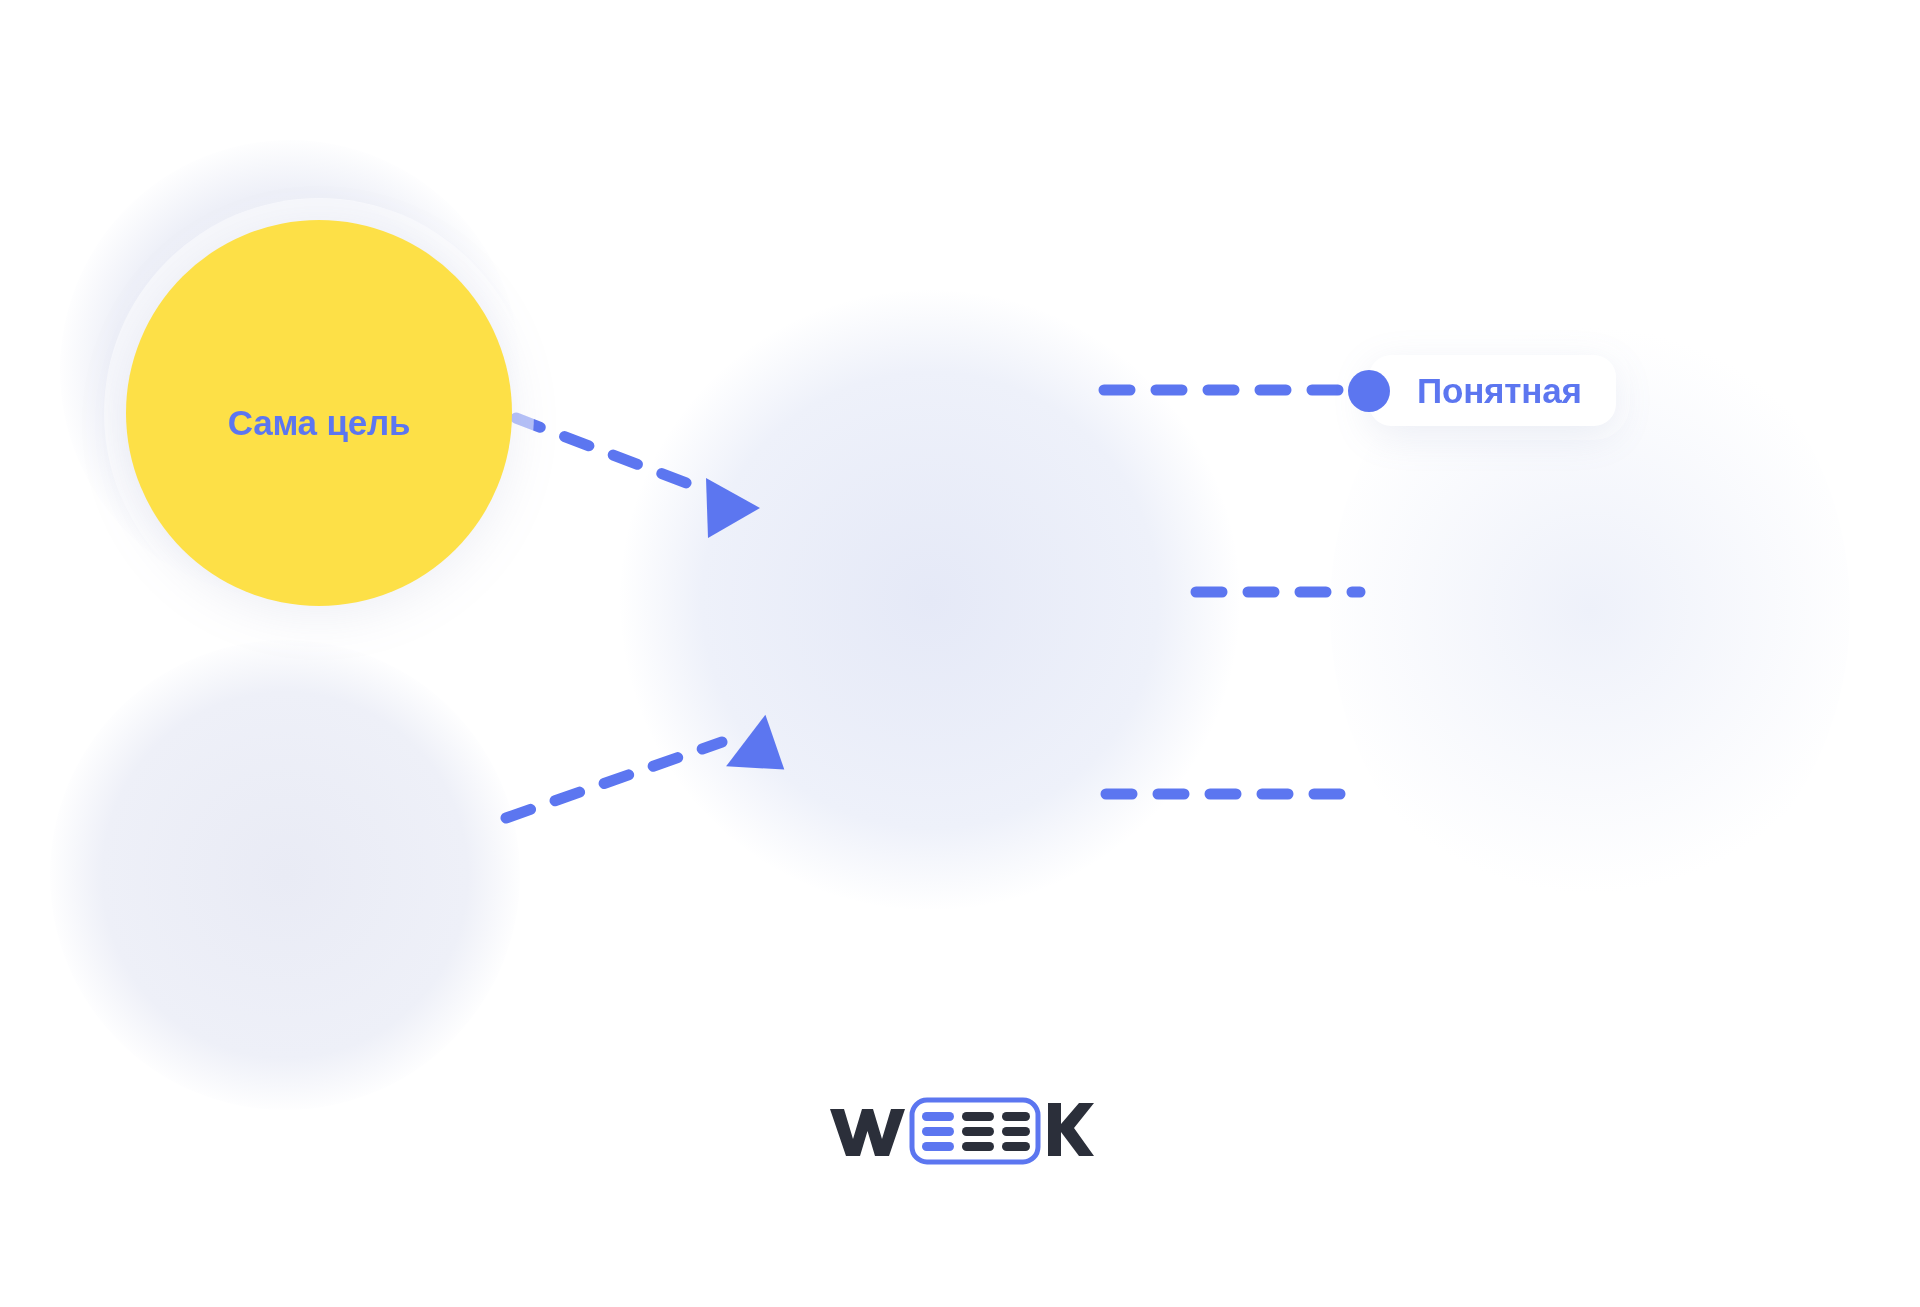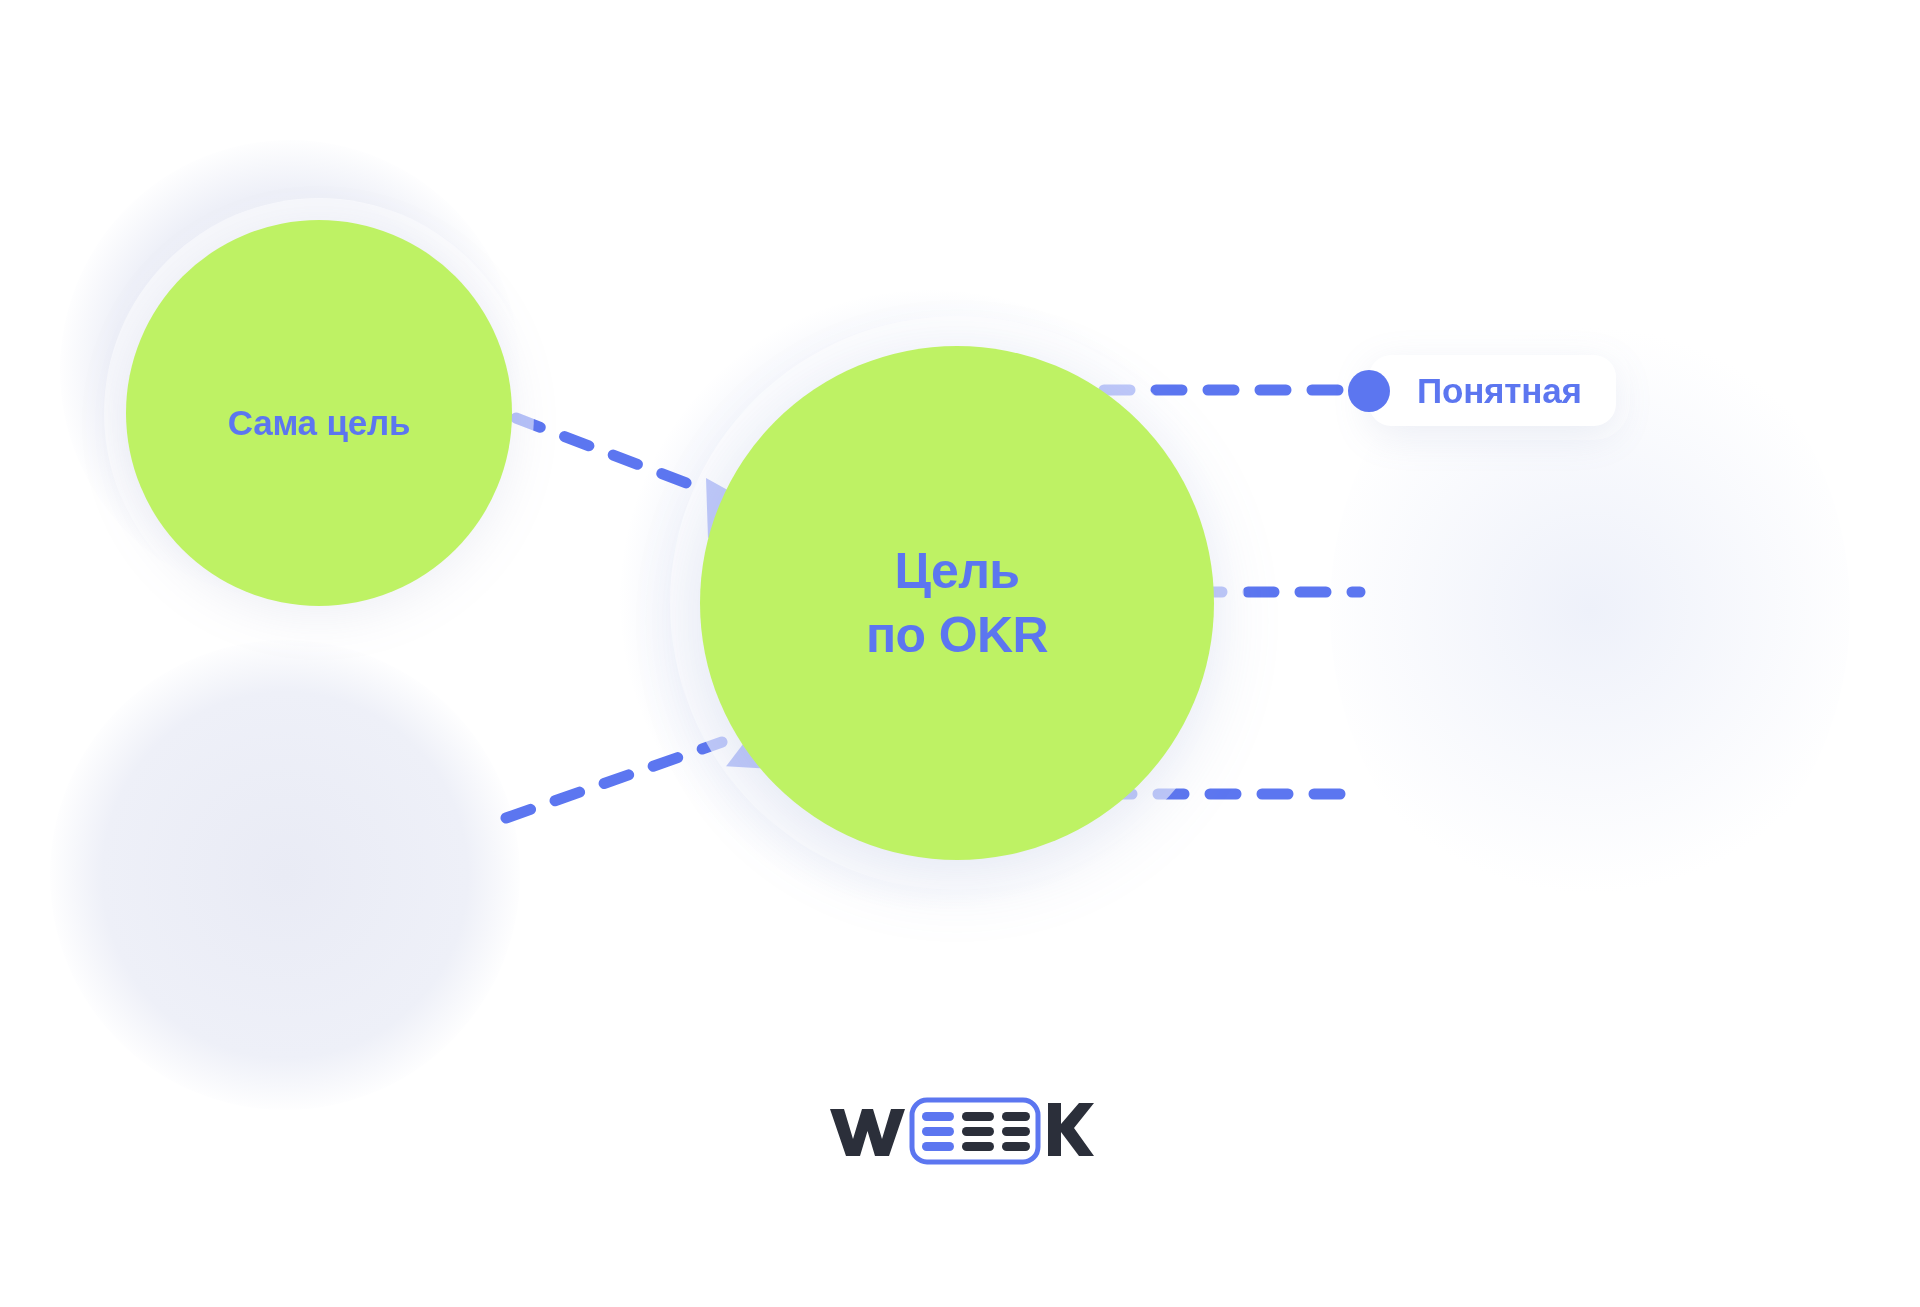--- a/index.html
+++ b/index.html
@@ -45,21 +45,21 @@
   .wash-d {
     left: 1330px; top: 300px;
     width: 520px; height: 620px;
     background: radial-gradient(circle at 50% 50%, #eef1fa 0%, rgba(255,255,255,0) 70%);
   }
 
   
   .node-circle {
     position: absolute;
     border-radius: 50%;
-    background: #bef264;
+    background: #fde047;
     box-shadow: 0 10px 50px rgba(120,130,180,0.13),
                 0 0 0 22px rgba(255,255,255,0.55);
     display: flex;
     align-items: center;
     justify-content: center;
     text-align: center;
   }
   .circle-source {
     width: 386px;
     height: 386px;
@@ -180,24 +180,20 @@
     <g>
       <path d="M 1106 794 L 1360 794" fill="none" stroke="#5c76f0" stroke-width="11" stroke-linecap="round" stroke-dasharray="26 26"></path>
     </g>
   </svg>
 
   <div id="circle-goal" class="node-circle circle-source">
     <div class="circle-label">Сама цель</div>
   </div>
 
 
-  <div id="circle-center" class="node-circle">
-    <div class="circle-label">Цель
-по OKR</div>
-  </div>
 
   <div id="attr-row-0" class="attr-row">
     <span class="attr-dot"></span>
     <span class="attr-pill">Понятная</span>
   </div>
 
 
 
   <svg id="brand-logo" viewBox="0 0 268 80" xmlns="http://www.w3.org/2000/svg">
 

